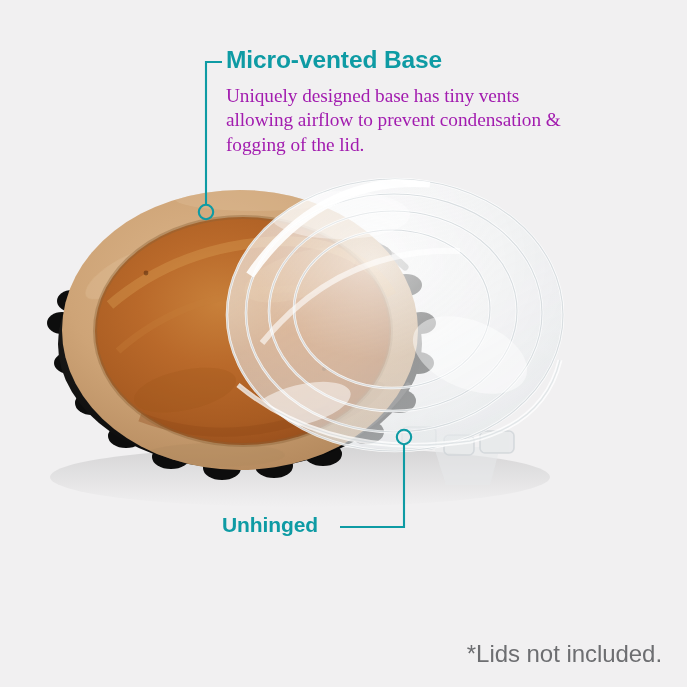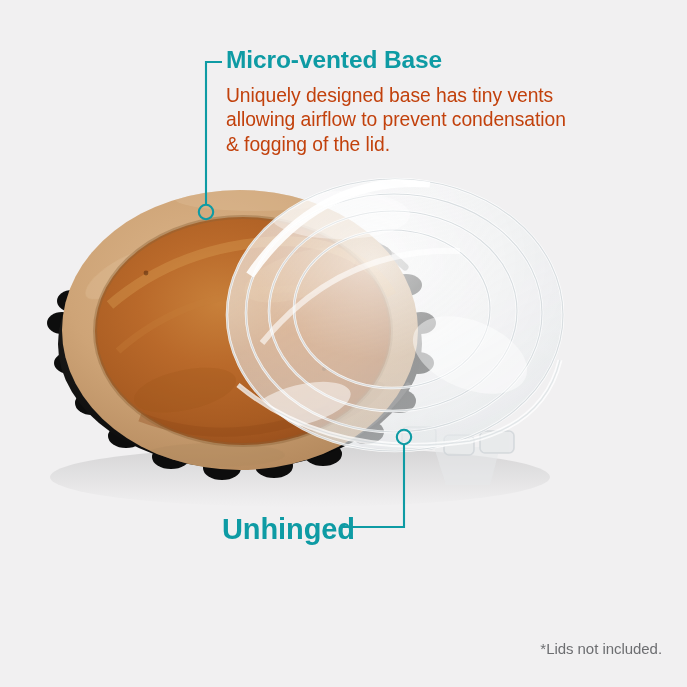--- a/index.html
+++ b/index.html
@@ -35,51 +35,52 @@
   .callout-heading {
     position: absolute;
     color: #0e9ba4;
     font-weight: bold;
     letter-spacing: -0.1px;
     white-space: nowrap;
     text-align: center;
   }
   .callout-body {
     position: absolute;
-    color: #c2410c;
+    color: #a21caf;
     font-size: 19.3px;
     line-height: 24.4px;
     letter-spacing: -0.05px;
+    font-family: Liberation Serif, serif;
   }
   #heading-top {
     left: 226px;
     top: 46px;
     font-size: 24.5px;
   }
   #body-top {
     left: 226px;
     top: 84px;
     width: 340px;
   }
   #heading-bottom {
     left: 222px;
     top: 513px;
-    font-size: 29px;
+    font-size: 21px;
   }
   #body-bottom {
     left: 222px;
     top: 547px;
     width: 345px;
   }
   #footnote {
     position: absolute;
     right: 25px;
     top: 640px;
     color: #6d6e71;
-    font-size: 15px;
+    font-size: 24px;
     letter-spacing: -0.05px;
     white-space: nowrap;
   }
   #leaders {
     position: absolute;
     left: 0;
     top: 0;
     width: 687px;
     height: 687px;
     pointer-events: none;

